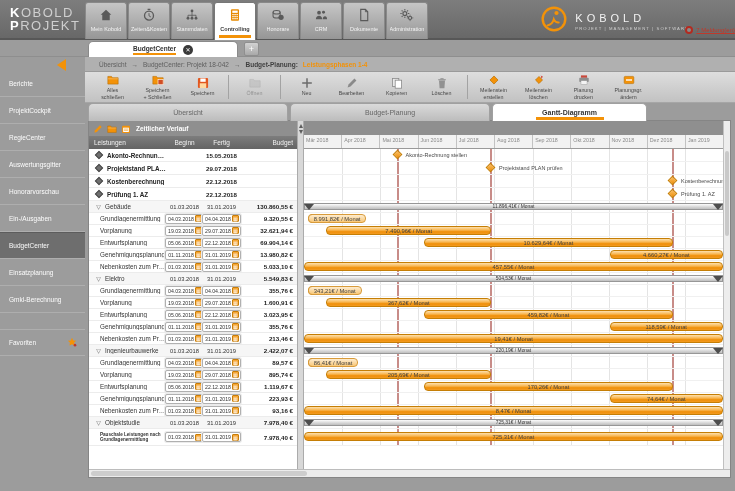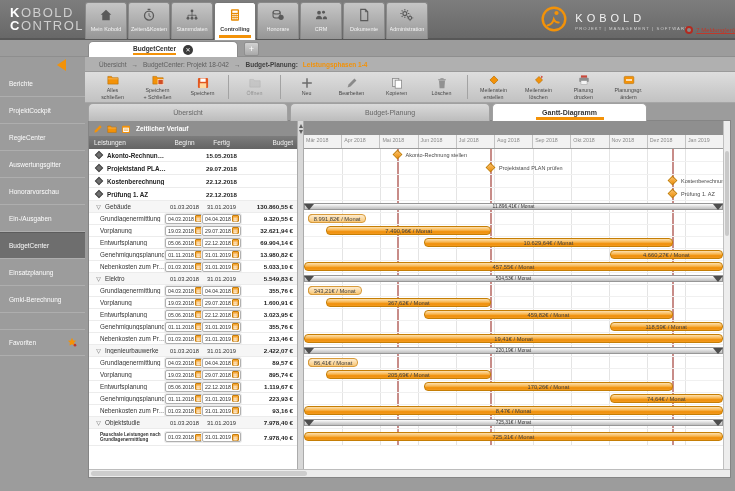--- a/index.html
+++ b/index.html
@@ -121,21 +121,21 @@
 .glab{position:absolute;top:3px;font-size:5.5px;color:#4a4a4a;white-space:nowrap;z-index:3}
 </style>
 </head>
 <body>
 
 <div class="app">
 
   <div class="header">
     <div class="brand">
       <div>KOBOLD</div>
-      <div>CONTROL</div>
+      <div>PROJEKT</div>
     </div>
     <nav class="nav" id="nav-tabs">
         <div class="ntab">
     <span class="nicon">
             <svg viewBox="0 0 15 15">
               <path d="M7.5 2 1.8 7.2h1.7V13h8V7.2h1.7Z" fill="currentColor"></path>
             </svg>
           </span>
     <span class="nlabel">Mein Kobold</span>
 

